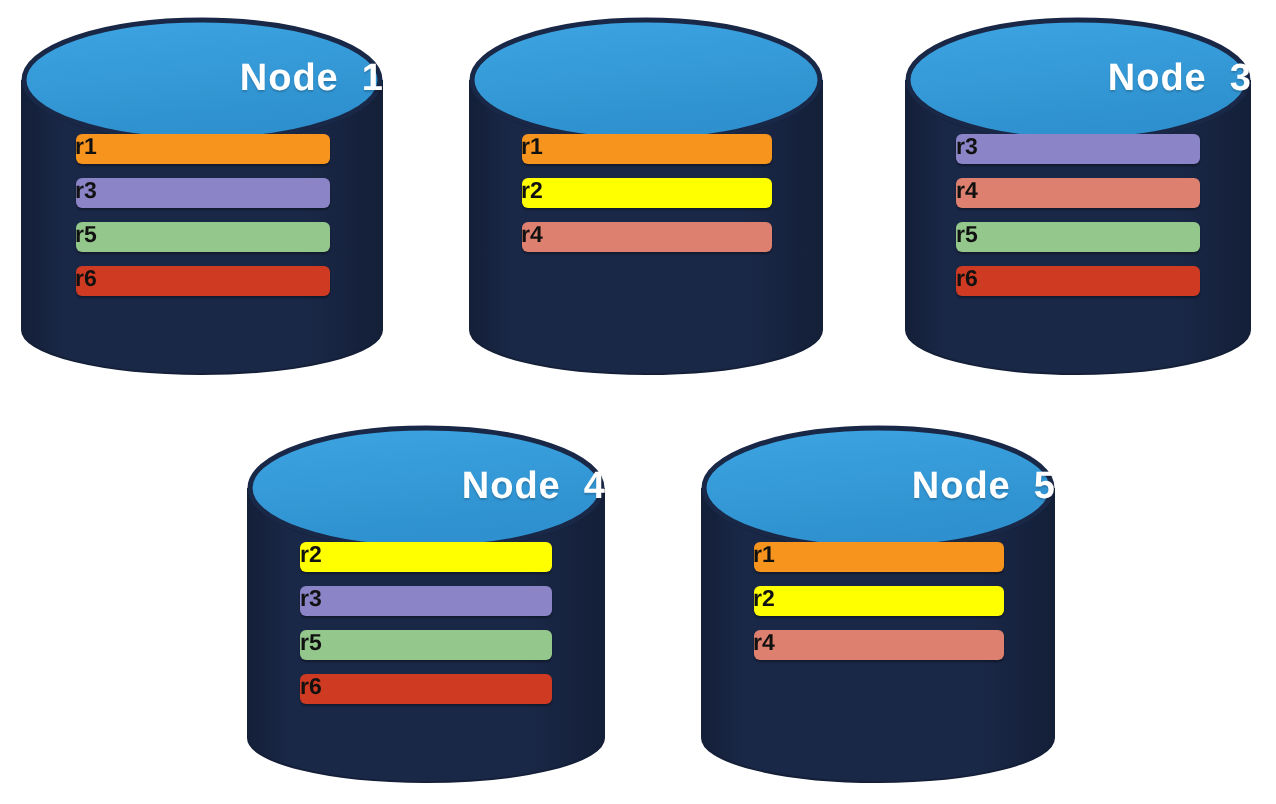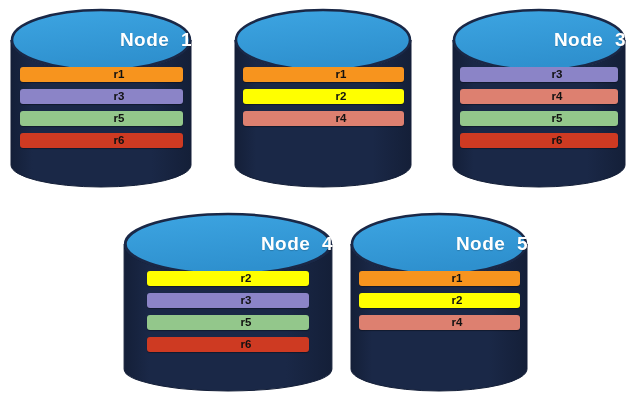--- a/index.html
+++ b/index.html
@@ -51,24 +51,22 @@
   }
   .row-bar {
     position: relative;
     height: 15px;
     border-radius: 3px;
     margin: 0 auto 7px auto;
     color: #111111;
     font-size: 11.5px;
     font-weight: bold;
     line-height: 15px;
-    text-align: center;
     font-family: "Liberation Sans", sans-serif;
     box-shadow: 0 1px 1px rgba(0,0,0,0.35);
-    padding-left: 36px;
   }
   .row-bar:last-child { margin-bottom: 0; }
 </style>
 </head>
 <body style="background: rgb(255, 255, 255);">
 
 <div id="stage">
     <div class="node" style="left: 10px; top: 8px; width: 182px; height: 180px;">
       <svg class="cyl-svg" viewBox="0 0 182 180" preserveAspectRatio="none">
         <defs>
@@ -135,21 +133,21 @@
         <ellipse cx="87" cy="32" rx="85" ry="30" fill="url(#topGrad2)" stroke="#1A2847" stroke-width="2.5"></ellipse>
       </svg>
       <div class="node-title" style="top: 21px;">Node  3</div>
       <div class="rows" style="top: 59px;">
         <div class="row-bar" style="background: rgb(139, 132, 199); width: 122px;">r3</div>
         <div class="row-bar" style="background: rgb(221, 128, 112); width: 122px;">r4</div>
         <div class="row-bar" style="background: rgb(147, 199, 139); width: 122px;">r5</div>
         <div class="row-bar" style="background: rgb(206, 58, 34); width: 122px;">r6</div>
       </div>
     </div>
-    <div class="node" style="left: 123px; top: 212px; width: 210px; height: 180px;">
+    <div class="node" style="left: 123px; top: 212px; width: 180px; height: 180px;">
       <svg class="cyl-svg" viewBox="0 0 180 180" preserveAspectRatio="none">
         <defs>
           <linearGradient id="bodyGrad3" x1="0" y1="0" x2="1" y2="0">
             <stop offset="0%" stop-color="#141F38"></stop>
             <stop offset="12%" stop-color="#1A2847"></stop>
             <stop offset="78%" stop-color="#1A2847"></stop>
             <stop offset="100%" stop-color="#141F38"></stop>
           </linearGradient>
           <linearGradient id="topGrad3" x1="0" y1="0" x2="0.3" y2="1">
             <stop offset="0%" stop-color="#3DA5E2"></stop>

